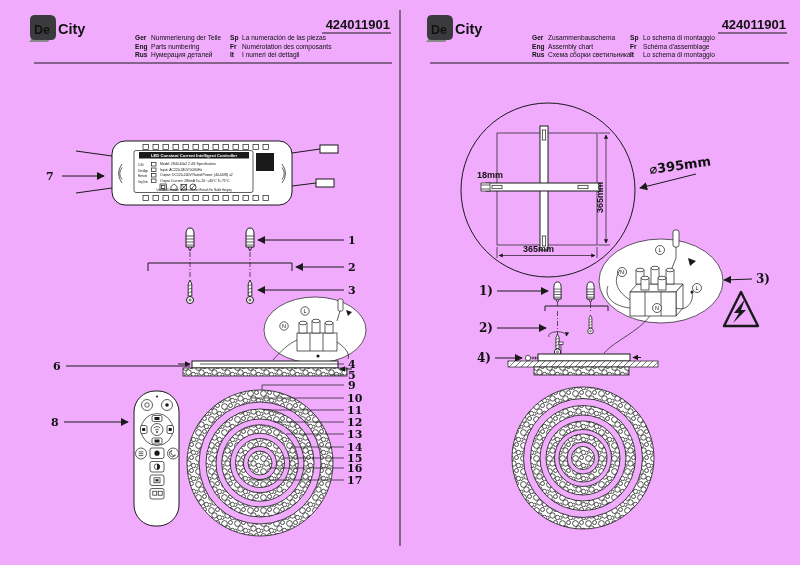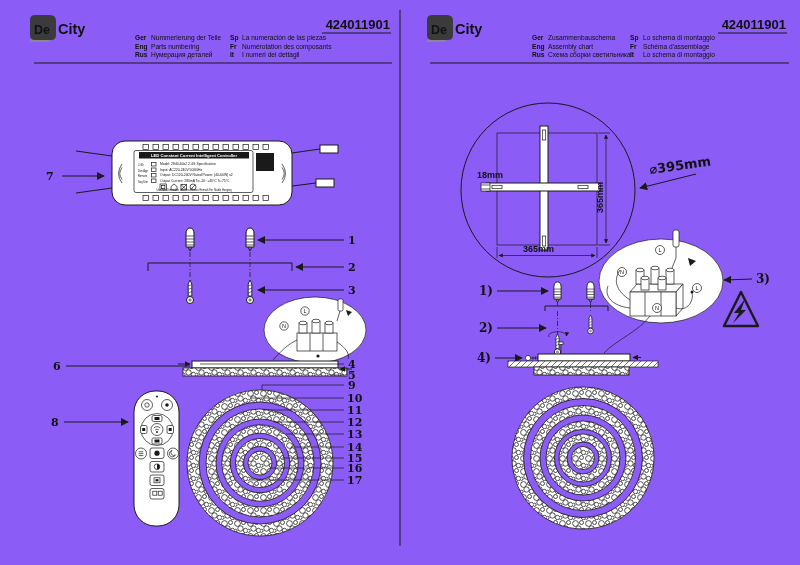--- a/index.html
+++ b/index.html
@@ -1,16 +1,16 @@
 <!DOCTYPE html>
 <html><head>
 <meta charset="utf-8">
 <style>
   html,body{margin:0;padding:0;background:#fff;}
-  #page{width:800px;height:565px;position:relative;background:#8b5cf6;overflow:hidden;}
+  #page{width:800px;height:565px;position:relative;background:#f0abfc;overflow:hidden;}
   svg{display:block;}
   .ln{stroke:#1a1a1a;fill:none;stroke-width:1;}
   .thin{stroke:#1a1a1a;fill:none;stroke-width:0.7;}
   .fw{fill:#fff;stroke:#1a1a1a;stroke-width:1;}
   .fwt{fill:#fff;stroke:#1a1a1a;stroke-width:0.7;}
   .ink{fill:#1a1a1a;stroke:none;}
   .tx{fill:#111;font-family:"Liberation Sans",sans-serif;}
   .lang-code{font-weight:bold;font-size:6.6px;}
   .lang-text{font-size:6.6px;}
   .pn{font-size:13px;font-weight:600;}

